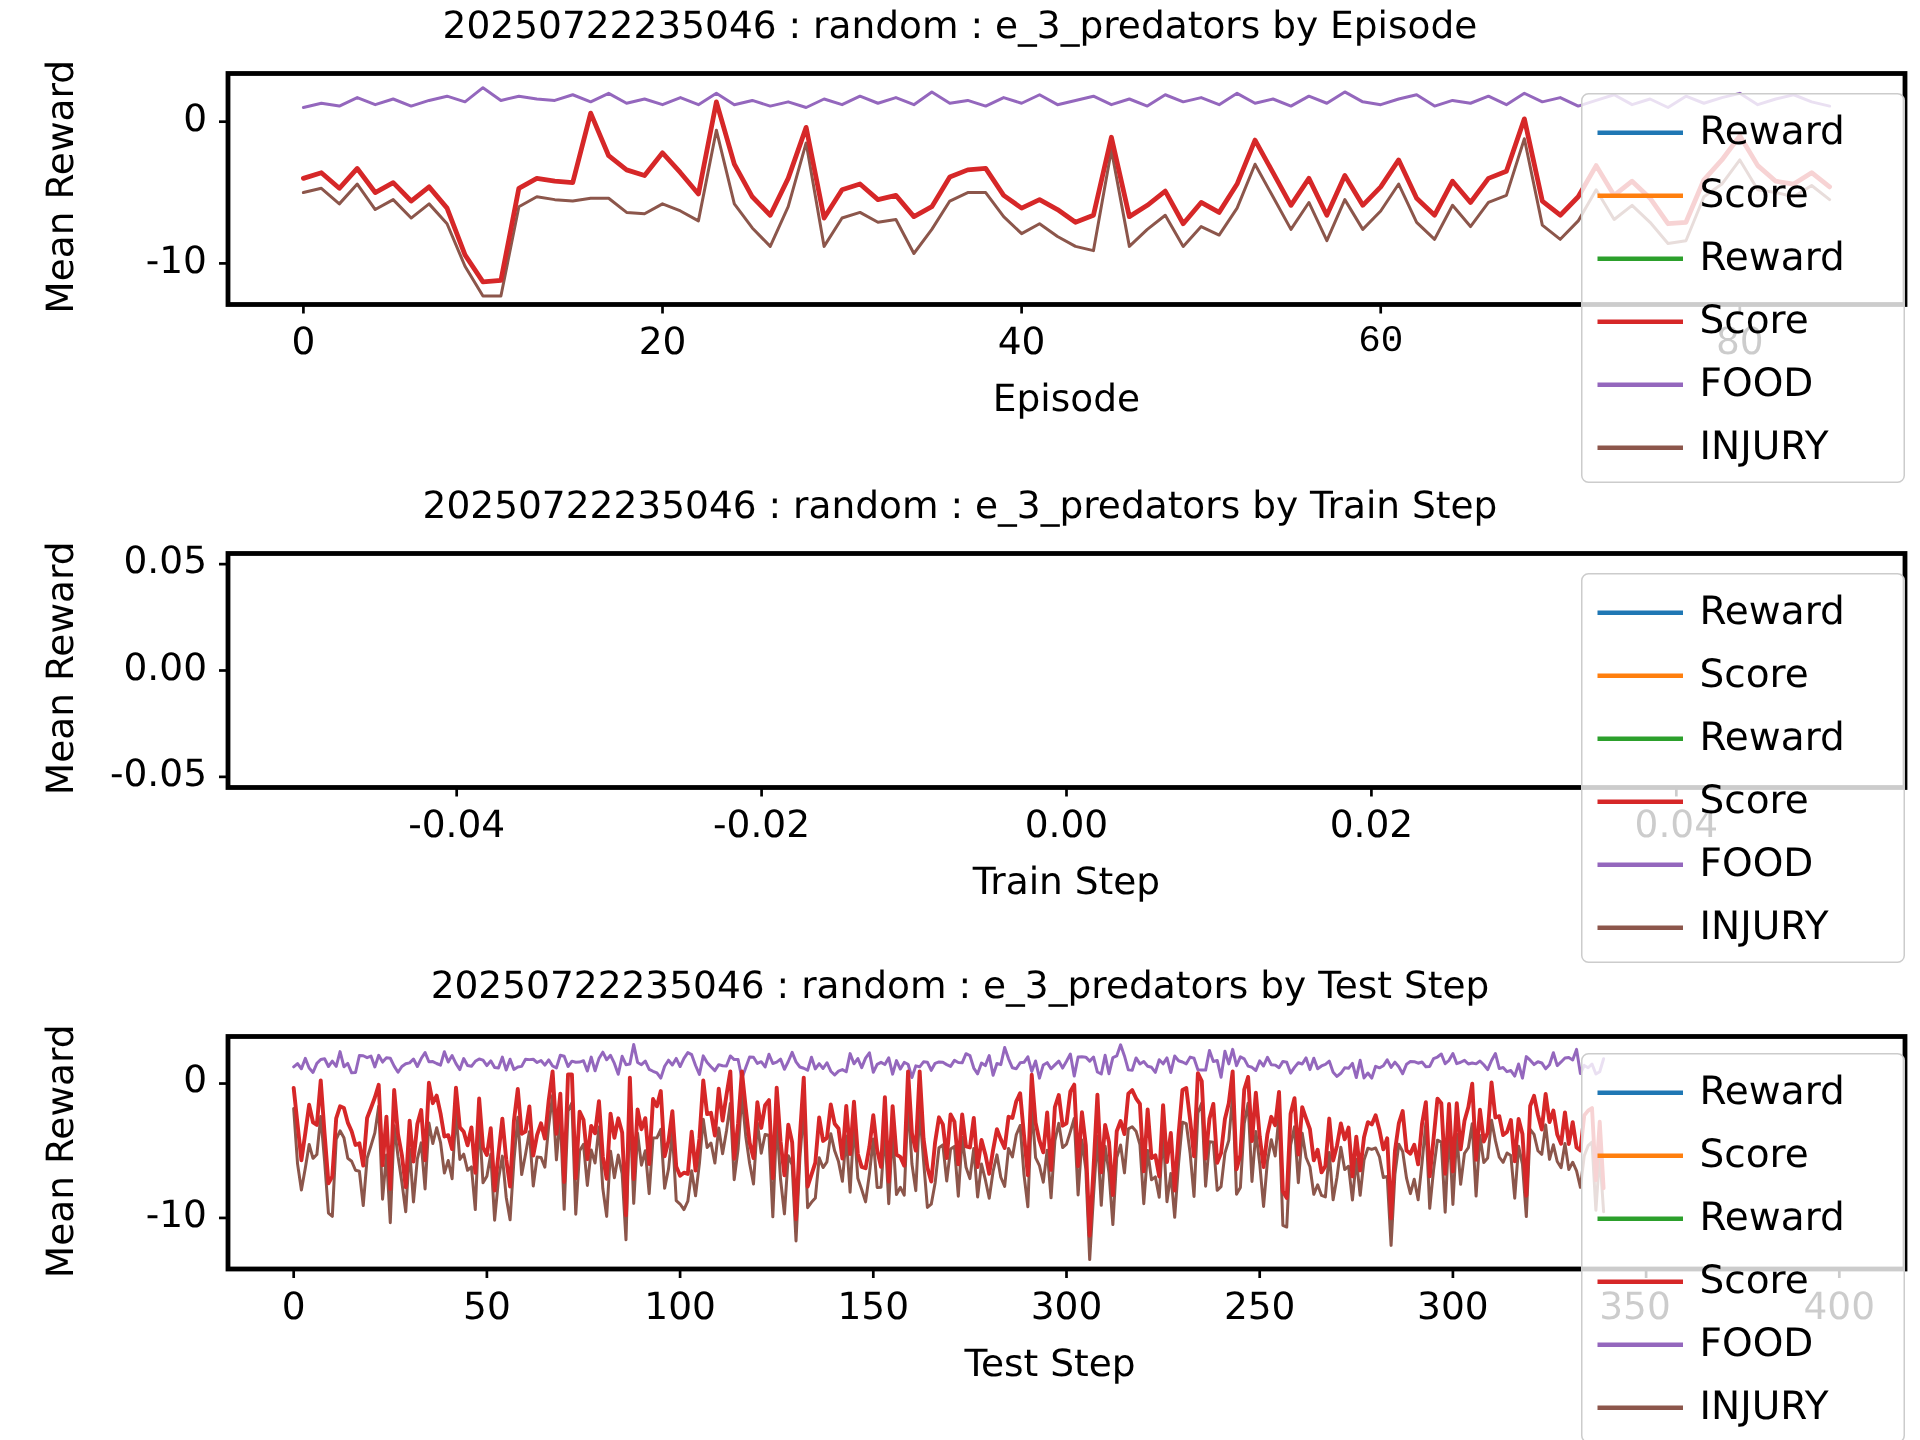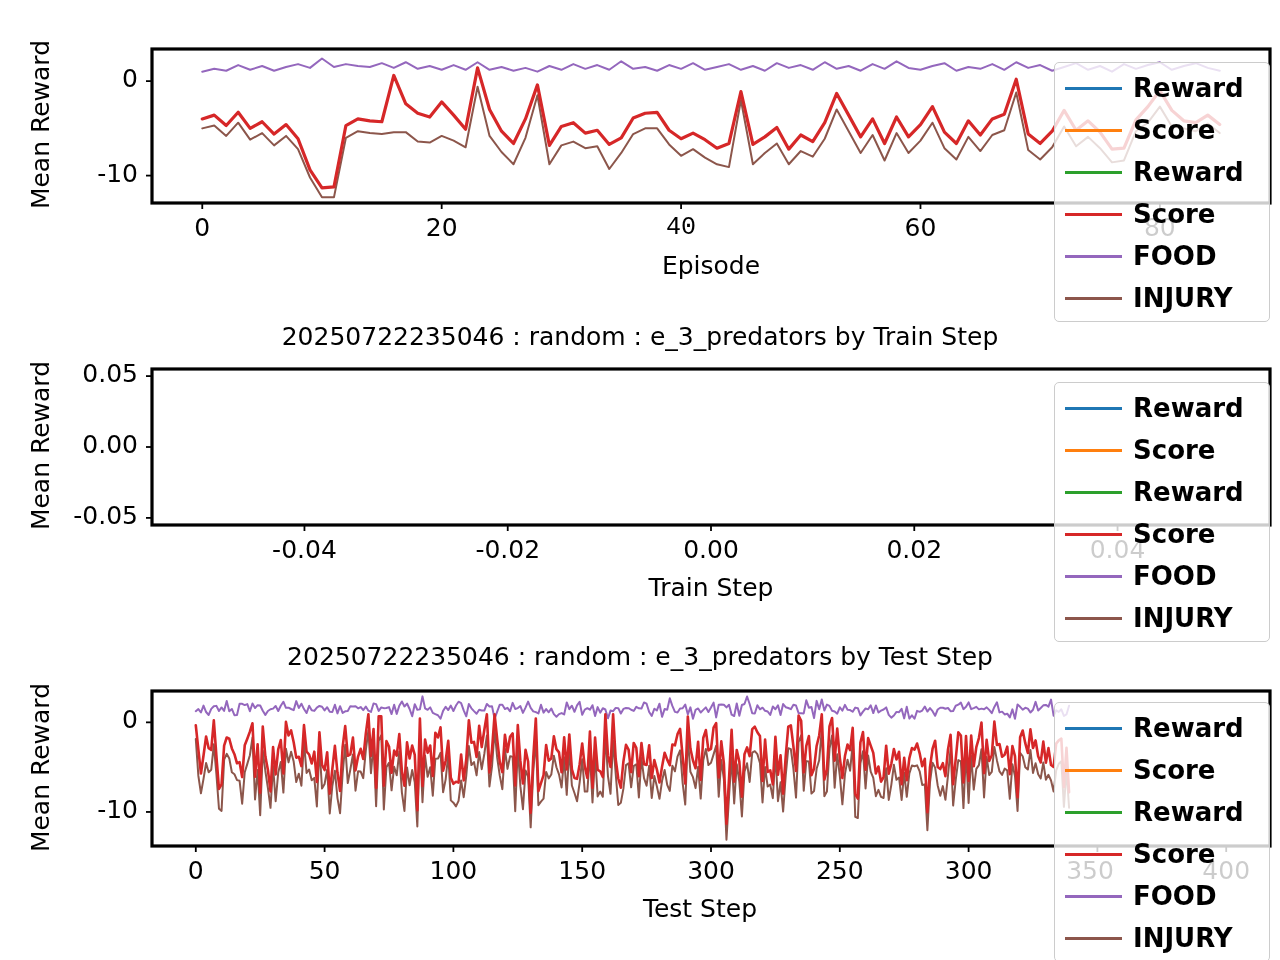--- a/index.html
+++ b/index.html
@@ -91,28 +91,30 @@
     border-top-style: solid;
   }
   .legend-text {
     position: absolute;
     left: 78px;
     top: 0px;
     font-size: 26px;
     color: #000000;
     line-height: 42px;
     white-space: nowrap;
-    font-weight: bold;
   }
 </style>
 </head>
 <body>
 
 <div id="figure">
 
+  <div class="panel" style="top:0px;">
+    <div class="panel-title">20250722235046 : random : e_3_predators by Episode</div>
+  </div>
 
   <div class="panel" style="top:320px;">
     <div class="panel-title">20250722235046 : random : e_3_predators by Train Step</div>
   </div>
 
   <div class="panel" style="top:640px;">
     <div class="panel-title">20250722235046 : random : e_3_predators by Test Step</div>
   </div>
 
   <svg class="axes-svg" id="plot-svg" width="1280" height="960">
@@ -169,22 +171,22 @@
         <path d="M195.79 711.21 L198.37 709.05 L200.94 712.51 L203.52 705.61 L206.10 712.02 L208.67 714.98 L211.25 708.89 L213.82 706.33 L216.40 705.86 L218.98 711.00 L221.55 707.45 L224.13 710.87 L226.71 701.06 L229.28 711.16 L231.86 708.97 L234.43 715.23 L237.01 715.02 L239.59 703.67 L242.16 703.83 L244.74 705.12 L247.31 704.05 L249.89 711.27 L252.47 703.54 L255.04 708.06 L257.62 705.19 L260.19 705.52 L262.77 710.77 L265.35 714.86 L267.92 710.98 L270.50 709.22 L273.07 708.61 L275.65 706.04 L278.23 711.00 L280.80 705.69 L283.38 701.75 L285.95 707.81 L288.53 707.70 L291.11 709.00 L293.68 710.11 L296.26 701.12 L298.83 707.99 L301.41 703.71 L303.99 709.06 L306.56 713.07 L309.14 705.72 L311.71 710.29 L314.29 710.89 L316.87 707.53 L319.44 705.97 L322.02 706.79 L324.59 710.38 L327.17 707.23 L329.75 711.73 L332.32 712.00 L334.90 704.77 L337.47 713.37 L340.05 706.17 L342.63 712.96 L345.20 711.36 L347.78 710.93 L350.35 706.15 L352.93 706.42 L355.51 706.16 L358.08 708.36 L360.66 707.02 L363.24 710.07 L365.81 706.57 L368.39 710.66 L370.96 711.95 L373.54 703.48 L376.12 704.12 L378.69 711.00 L381.27 707.45 L383.84 708.15 L386.42 708.05 L389.00 707.12 L391.57 714.05 L394.15 704.76 L396.72 713.87 L399.30 705.73 L401.88 701.45 L404.45 706.48 L407.03 703.55 L409.60 708.98 L412.18 716.20 L414.76 704.18 L417.33 709.78 L419.91 709.37 L422.48 696.38 L425.06 708.29 L427.64 709.80 L430.21 707.37 L432.79 712.87 L435.36 714.19 L437.94 715.25 L440.52 718.77 L443.09 710.84 L445.67 706.80 L448.24 710.02 L450.82 705.62 L453.40 711.03 L455.97 705.56 L458.55 701.74 L461.12 703.12 L463.70 710.32 L466.28 716.28 L468.85 703.92 L471.43 708.37 L474.00 711.13 L476.58 713.77 L479.16 709.78 L481.73 710.46 L484.31 710.62 L486.88 703.95 L489.46 706.40 L492.04 706.33 L494.61 718.77 L497.19 711.65 L499.76 704.70 L502.34 704.83 L504.92 708.98 L507.49 707.81 L510.07 711.31 L512.65 702.85 L515.22 708.98 L517.80 708.07 L520.37 706.08 L522.95 712.87 L525.53 707.66 L528.10 701.62 L530.68 707.91 L533.25 711.34 L535.83 712.15 L538.41 713.47 L540.98 704.82 L543.56 712.61 L546.13 709.10 L548.71 712.31 L551.29 708.48 L553.86 714.14 L556.44 716.67 L559.01 714.10 L561.59 713.07 L564.17 714.47 L566.74 702.41 L569.32 709.19 L571.89 705.69 L574.47 711.77 L577.05 705.44 L579.62 701.83 L582.20 714.88 L584.77 709.61 L587.35 708.23 L589.93 709.71 L592.50 705.24 L595.08 716.08 L597.65 707.10 L600.23 712.68 L602.81 708.26 L605.38 709.49 L607.96 718.31 L610.53 710.58 L613.11 711.22 L615.69 707.88 L618.26 708.18 L620.84 713.55 L623.41 708.90 L625.99 707.96 L628.57 708.20 L631.14 709.75 L633.72 710.94 L636.29 706.91 L638.87 708.32 L641.45 708.58 L644.02 702.47 L646.60 703.68 L649.18 712.03 L651.75 715.87 L654.33 708.72 L656.90 710.40 L659.48 703.70 L662.06 716.86 L664.63 709.01 L667.21 709.74 L669.78 698.35 L672.36 705.89 L674.94 711.87 L677.51 712.50 L680.09 708.56 L682.66 708.22 L685.24 704.52 L687.82 714.30 L690.39 707.33 L692.97 718.77 L695.54 709.96 L698.12 708.45 L700.70 712.53 L703.27 709.92 L705.85 707.39 L708.42 712.04 L711.00 707.53 L713.58 702.64 L716.15 717.40 L718.73 704.64 L721.30 704.55 L723.88 704.77 L726.46 707.41 L729.03 704.72 L731.61 714.69 L734.18 716.00 L736.76 703.47 L739.34 715.81 L741.91 705.03 L744.49 703.96 L747.06 696.54 L749.64 703.96 L752.22 713.25 L754.79 713.45 L757.37 705.29 L759.94 709.29 L762.52 707.70 L765.10 710.79 L767.67 711.52 L770.25 714.94 L772.82 706.52 L775.40 709.22 L777.98 705.28 L780.55 715.01 L783.13 704.01 L785.71 707.19 L788.28 708.00 L790.86 709.22 L793.43 704.75 L796.01 705.52 L798.59 713.17 L801.16 713.28 L803.74 713.40 L806.31 700.31 L808.89 707.69 L811.47 706.97 L814.04 718.13 L816.62 700.87 L819.19 709.24 L821.77 699.58 L824.35 710.52 L826.92 704.55 L829.50 705.89 L832.07 710.78 L834.65 711.54 L837.23 713.66 L839.80 707.26 L842.38 710.65 L844.95 704.87 L847.53 709.81 L850.11 710.08 L852.68 711.78 L855.26 707.60 L857.83 708.21 L860.41 715.39 L862.99 711.57 L865.56 708.50 L868.14 709.34 L870.71 705.27 L873.29 713.07 L875.87 705.45 L878.44 712.50 L881.02 710.64 L883.59 709.54 L886.17 707.40 L888.75 714.83 L891.32 717.60 L893.90 715.51 L896.47 711.88 L899.05 712.21 L901.63 708.90 L904.20 718.39 L906.78 706.84 L909.35 718.63 L911.93 715.35 L914.51 718.77 L917.08 710.87 L919.66 711.87 L922.24 710.51 L924.81 706.56 L927.39 711.54 L929.96 708.10 L932.54 711.21 L935.12 715.77 L937.69 709.50 L940.27 707.74 L942.84 707.75 L945.42 708.80 L948.00 708.01 L950.57 711.13 L953.15 710.95 L955.72 705.71 L958.30 704.68 L960.88 702.65 L963.45 709.16 L966.03 706.86 L968.60 702.39 L971.18 709.10 L973.76 708.16 L976.33 706.87 L978.91 709.36 L981.48 708.65 L984.06 709.24 L986.64 707.34 L989.21 709.87 L991.79 713.11 L994.36 706.97 L996.94 702.33 L999.52 712.38 L1002.09 711.65 L1004.67 714.44 L1007.24 713.69 L1009.82 717.39 L1012.40 709.35 L1014.97 718.77 L1017.55 704.41 L1020.12 706.79 L1022.70 709.71 L1025.28 707.82 L1027.85 708.63 L1030.43 712.53 L1033.00 709.80 L1035.58 701.83 L1038.16 710.42 L1040.73 707.97 L1043.31 705.34 L1045.88 704.95 L1048.46 706.60 L1051.04 699.61 L1053.61 715.70 L1056.19 710.29 L1058.76 711.86 L1061.34 709.34 L1063.92 715.99 L1066.49 714.48 L1069.07 705.80 " fill="none" stroke="#9467bd" stroke-width="2" stroke-linejoin="round" stroke-linecap="round"></path>
         <path d="M195.79 739.04 L198.37 775.90 L200.94 793.30 L203.52 778.82 L206.10 763.00 L208.67 772.22 L211.25 769.68 L213.82 744.28 L216.40 774.10 L218.98 808.75 L221.55 810.88 L224.13 759.63 L226.71 753.86 L229.28 758.43 L231.86 772.21 L234.43 774.18 L237.01 780.15 L239.59 780.82 L242.16 803.73 L244.74 772.20 L247.31 763.85 L249.89 755.25 L252.47 737.52 L255.04 799.43 L257.62 769.95 L260.19 815.17 L262.77 750.45 L265.35 770.99 L267.92 788.14 L270.50 807.85 L273.07 765.97 L275.65 801.26 L278.23 772.56 L280.80 761.93 L283.38 792.62 L285.95 748.68 L288.53 762.38 L291.11 751.83 L293.68 761.53 L296.26 782.07 L298.83 773.65 L301.41 785.78 L303.99 741.69 L306.56 772.92 L309.14 769.47 L311.71 780.21 L314.29 777.91 L316.87 806.39 L319.44 746.67 L322.02 788.57 L324.59 784.12 L327.17 769.44 L329.75 813.42 L332.32 786.19 L334.90 770.75 L337.47 798.12 L340.05 813.20 L342.63 773.68 L345.20 744.87 L347.78 783.08 L350.35 769.49 L352.93 754.46 L355.51 790.64 L358.08 771.34 L360.66 771.59 L363.24 778.12 L365.81 750.46 L368.39 730.27 L370.96 773.25 L373.54 743.53 L376.12 806.23 L378.69 740.71 L381.27 735.18 L383.84 809.44 L386.42 767.12 L389.00 762.83 L391.57 790.30 L394.15 766.69 L396.72 775.30 L399.30 751.42 L401.88 792.37 L404.45 810.92 L407.03 767.43 L409.60 785.23 L412.18 769.99 L414.76 782.38 L417.33 826.53 L419.91 736.72 L422.48 802.25 L425.06 755.55 L427.64 776.77 L430.21 767.17 L432.79 795.75 L435.36 758.65 L437.94 758.57 L440.52 752.83 L443.09 792.20 L445.67 779.37 L448.24 754.45 L450.82 800.37 L453.40 802.68 L455.97 806.41 L458.55 800.83 L461.12 780.48 L463.70 797.22 L466.28 775.57 L468.85 746.12 L471.43 765.06 L474.00 762.05 L476.58 775.37 L479.16 752.00 L481.73 769.14 L484.31 754.00 L486.88 735.60 L489.46 786.44 L492.04 766.18 L494.61 729.89 L497.19 757.64 L499.76 775.66 L502.34 789.28 L504.92 748.64 L507.49 768.88 L510.07 756.33 L512.65 756.85 L515.22 811.22 L517.80 747.31 L520.37 786.18 L522.95 809.25 L525.53 770.43 L528.10 776.60 L530.68 827.36 L533.25 771.94 L535.83 739.04 L538.41 805.15 L540.98 801.55 L543.56 798.66 L546.13 771.90 L548.71 778.37 L551.29 774.55 L553.86 755.78 L556.44 767.23 L559.01 774.40 L561.59 787.51 L564.17 757.37 L566.74 794.82 L569.32 748.70 L571.89 785.53 L574.47 793.03 L577.05 801.25 L579.62 782.54 L582.20 759.36 L584.77 791.62 L587.35 791.43 L589.93 753.72 L592.50 802.52 L595.08 754.30 L597.65 796.39 L600.23 791.53 L602.81 796.79 L605.38 734.40 L607.96 776.02 L610.53 793.76 L613.11 740.56 L615.69 773.59 L618.26 804.95 L620.84 802.77 L623.41 788.65 L625.99 765.15 L628.57 763.30 L631.14 787.31 L633.72 766.05 L636.29 764.27 L638.87 797.48 L641.45 758.11 L644.02 778.18 L646.60 785.74 L649.18 765.64 L651.75 797.97 L654.33 776.04 L656.90 786.46 L659.48 798.84 L662.06 780.85 L664.63 769.92 L667.21 784.81 L669.78 790.93 L672.36 765.66 L674.94 771.25 L677.51 756.52 L680.09 750.32 L682.66 783.08 L685.24 804.53 L687.82 737.41 L690.39 771.77 L692.97 777.15 L695.54 788.12 L698.12 766.76 L700.70 798.57 L703.27 760.38 L705.85 748.92 L708.42 765.05 L711.00 762.73 L713.58 754.38 L716.15 745.69 L718.73 796.63 L721.30 759.97 L723.88 779.31 L726.46 839.73 L729.03 796.72 L731.61 757.32 L734.18 803.54 L736.76 764.20 L739.34 781.92 L741.91 816.39 L744.49 771.77 L747.06 763.32 L749.64 781.91 L752.22 752.59 L754.79 751.18 L757.37 754.11 L759.94 763.00 L762.52 802.48 L765.10 767.04 L767.67 786.51 L770.25 784.61 L772.82 798.16 L775.40 753.70 L777.98 801.19 L780.55 782.34 L783.13 811.55 L785.71 775.71 L788.28 748.14 L790.86 749.16 L793.43 768.83 L796.01 797.60 L798.59 742.04 L801.16 735.32 L803.74 790.78 L806.31 761.12 L808.89 761.55 L811.47 793.56 L814.04 791.11 L816.62 768.77 L819.19 760.25 L821.77 729.76 L824.35 796.14 L826.92 791.60 L829.50 748.91 L832.07 735.43 L834.65 787.64 L837.23 754.36 L839.80 775.64 L842.38 804.30 L844.95 774.15 L847.53 759.79 L850.11 770.67 L852.68 743.62 L855.26 816.90 L857.83 818.02 L860.41 763.28 L862.99 751.26 L865.56 788.50 L868.14 755.48 L870.71 771.64 L873.29 777.81 L875.87 796.23 L878.44 789.86 L881.02 796.93 L883.59 797.97 L886.17 768.34 L888.75 799.89 L891.32 784.81 L893.90 764.85 L896.47 779.73 L899.05 777.48 L901.63 799.97 L904.20 772.83 L906.78 796.87 L909.35 773.35 L911.93 765.53 L914.51 766.29 L917.08 765.35 L919.66 771.30 L922.24 785.01 L924.81 784.38 L927.39 830.25 L929.96 782.66 L932.54 762.80 L935.12 767.63 L937.69 785.46 L940.27 795.76 L942.84 786.11 L945.42 799.83 L948.00 775.36 L950.57 748.79 L953.15 805.55 L955.72 779.83 L958.30 760.12 L960.88 761.41 L963.45 808.10 L966.03 751.23 L968.60 803.02 L971.18 755.93 L973.76 789.56 L976.33 768.86 L978.91 765.12 L981.48 749.23 L984.06 797.39 L986.64 757.03 L989.21 774.98 L991.79 771.95 L994.36 746.88 L996.94 760.43 L999.52 771.46 L1002.09 774.87 L1004.67 768.64 L1007.24 770.34 L1009.82 798.80 L1012.40 764.22 L1014.97 776.04 L1017.55 811.04 L1020.12 752.87 L1022.70 756.24 L1025.28 767.16 L1027.85 769.56 L1030.43 749.91 L1033.00 772.92 L1035.58 763.21 L1038.16 774.32 L1040.73 778.45 L1043.31 762.39 L1045.88 779.69 L1048.46 774.82 L1051.04 780.53 L1053.61 791.54 L1056.19 770.41 L1058.76 763.75 L1061.34 761.32 L1063.92 806.85 L1066.49 769.73 L1069.07 807.79 " fill="none" stroke="#8c564b" stroke-width="2" stroke-linejoin="round" stroke-linecap="round"></path>
         <path d="M195.79 725.32 L198.37 749.58 L200.94 773.49 L203.52 755.51 L206.10 736.53 L208.67 748.19 L211.25 749.97 L213.82 720.33 L216.40 755.92 L218.98 788.91 L221.55 784.28 L224.13 745.54 L226.71 737.52 L229.28 738.71 L231.86 748.41 L234.43 754.22 L237.01 763.29 L239.59 762.18 L242.16 777.07 L244.74 745.31 L247.31 738.72 L249.89 731.66 L252.47 723.23 L255.04 776.82 L257.62 744.40 L260.19 792.62 L262.77 726.65 L265.35 756.28 L267.92 769.99 L270.50 791.45 L273.07 747.17 L275.65 774.44 L278.23 749.28 L280.80 740.03 L283.38 773.51 L285.95 721.88 L288.53 735.46 L291.11 730.42 L293.68 742.26 L296.26 757.66 L298.83 756.76 L301.41 766.07 L303.99 725.08 L306.56 751.56 L309.14 754.49 L311.71 763.50 L314.29 751.66 L316.87 781.94 L319.44 732.38 L322.02 764.96 L324.59 770.02 L327.17 752.19 L329.75 793.63 L332.32 769.24 L334.90 745.80 L337.47 772.80 L340.05 790.99 L342.63 747.08 L345.20 726.04 L347.78 755.79 L350.35 754.42 L352.93 737.59 L355.51 770.33 L358.08 756.55 L360.66 748.84 L363.24 758.97 L365.81 733.67 L368.39 714.29 L370.96 755.94 L373.54 729.07 L376.12 787.97 L378.69 716.26 L381.27 716.28 L383.84 785.60 L386.42 741.12 L389.00 746.49 L391.57 772.78 L394.15 750.56 L396.72 755.54 L399.30 734.12 L401.88 770.99 L404.45 785.81 L407.03 742.41 L409.60 758.54 L412.18 745.56 L414.76 754.94 L417.33 810.13 L419.91 718.45 L422.48 786.07 L425.06 739.62 L427.64 752.81 L430.21 745.47 L432.79 776.06 L435.36 732.70 L437.94 737.50 L440.52 727.38 L443.09 770.79 L445.67 760.70 L448.24 740.81 L450.82 777.64 L453.40 783.80 L455.97 781.81 L458.55 782.63 L461.12 754.49 L463.70 780.32 L466.28 759.00 L468.85 720.26 L471.43 742.77 L474.00 741.86 L476.58 757.01 L479.16 725.76 L481.73 747.08 L484.31 730.02 L486.88 714.29 L489.46 772.51 L492.04 749.28 L494.61 714.29 L497.19 739.04 L499.76 761.87 L502.34 772.08 L504.92 734.79 L507.49 751.96 L510.07 736.74 L512.65 733.41 L515.22 785.47 L517.80 725.10 L520.37 760.96 L522.95 783.53 L525.53 749.80 L528.10 761.50 L530.68 812.81 L533.25 757.70 L535.83 718.45 L538.41 791.04 L540.98 783.13 L543.56 775.03 L546.13 745.00 L548.71 760.62 L551.29 758.58 L553.86 736.35 L556.44 749.15 L559.01 752.36 L561.59 772.31 L564.17 737.35 L566.74 769.39 L569.32 734.47 L571.89 769.31 L574.47 777.92 L577.05 778.86 L579.62 764.43 L582.20 743.48 L584.77 766.65 L587.35 777.84 L589.93 731.47 L592.50 787.77 L595.08 737.48 L597.65 769.80 L600.23 771.26 L602.81 777.06 L605.38 714.29 L607.96 755.67 L610.53 767.04 L613.11 714.29 L615.69 759.01 L618.26 778.48 L620.84 787.69 L623.41 761.45 L625.99 744.88 L628.57 749.56 L631.14 772.09 L633.72 742.98 L636.29 747.75 L638.87 776.20 L641.45 743.03 L644.02 764.25 L646.60 764.94 L649.18 745.27 L651.75 778.03 L654.33 759.99 L656.90 769.63 L659.48 782.50 L662.06 766.62 L664.63 752.81 L667.21 759.60 L669.78 765.30 L672.36 744.54 L674.94 745.32 L677.51 734.17 L680.09 728.80 L682.66 756.79 L685.24 783.53 L687.82 716.53 L690.39 748.52 L692.97 760.48 L695.54 768.24 L698.12 741.69 L700.70 779.98 L703.27 737.99 L705.85 730.03 L708.42 750.46 L711.00 748.86 L713.58 727.65 L716.15 723.09 L718.73 777.49 L721.30 741.41 L723.88 763.49 L726.46 823.81 L729.03 778.65 L731.61 729.77 L734.18 781.60 L736.76 749.98 L739.34 761.50 L741.91 796.66 L744.49 754.19 L747.06 747.36 L749.64 756.06 L752.22 729.12 L754.79 726.74 L757.37 732.19 L759.94 735.95 L762.52 780.93 L765.10 739.66 L767.67 772.01 L770.25 770.26 L772.82 784.33 L775.40 736.73 L777.98 774.71 L780.55 755.35 L783.13 793.70 L785.71 756.30 L788.28 726.73 L790.86 725.39 L793.43 746.59 L796.01 770.83 L798.59 715.48 L801.16 720.78 L803.74 772.38 L806.31 745.82 L808.89 735.98 L811.47 775.21 L814.04 768.75 L816.62 745.95 L819.19 735.50 L821.77 714.29 L824.35 779.57 L826.92 769.96 L829.50 726.34 L832.07 717.99 L834.65 760.77 L837.23 728.53 L839.80 757.55 L842.38 778.07 L844.95 756.06 L847.53 744.53 L850.11 750.08 L852.68 727.90 L855.26 794.16 L857.83 798.66 L860.41 742.46 L862.99 732.09 L865.56 769.65 L868.14 738.07 L870.71 745.57 L873.29 752.85 L875.87 773.54 L878.44 766.49 L881.02 781.60 L883.59 777.26 L886.17 745.72 L888.75 773.73 L891.32 763.80 L893.90 749.02 L896.47 759.49 L899.05 751.74 L901.63 784.28 L904.20 757.87 L906.78 780.28 L909.35 758.19 L911.93 748.08 L914.51 749.63 L917.08 743.49 L919.66 753.35 L922.24 766.18 L924.81 758.83 L927.39 812.25 L929.96 767.34 L932.54 748.97 L935.12 740.74 L937.69 767.04 L940.27 769.09 L942.84 763.20 L945.42 776.24 L948.00 749.45 L950.57 734.77 L953.15 784.26 L955.72 759.11 L958.30 732.40 L960.88 735.53 L963.45 782.48 L966.03 736.03 L968.60 781.00 L971.18 735.49 L973.76 766.24 L976.33 747.19 L978.91 738.06 L981.48 722.47 L984.06 773.17 L986.64 739.82 L989.21 761.00 L991.79 755.21 L994.36 721.61 L996.94 744.99 L999.52 744.09 L1002.09 756.70 L1004.67 754.66 L1007.24 746.67 L1009.82 774.19 L1012.40 746.01 L1014.97 756.06 L1017.55 797.19 L1020.12 737.31 L1022.70 730.57 L1025.28 743.17 L1027.85 753.03 L1030.43 729.36 L1033.00 748.01 L1035.58 740.37 L1038.16 756.32 L1040.73 762.45 L1043.31 741.57 L1045.88 762.69 L1048.46 748.11 L1051.04 764.97 L1053.61 766.90 L1056.19 743.60 L1058.76 740.40 L1061.34 738.67 L1063.92 786.83 L1066.49 747.83 L1069.07 792.15 " fill="none" stroke="#d62728" stroke-width="2.6" stroke-linejoin="round" stroke-linecap="round"></path>
       </g>
       <rect x="152" y="691" width="1118" height="155" fill="none" stroke="#000" stroke-width="3.2"></rect>
     </svg>
 
   <div id="text-layer">
       <div class="tick-label x" style="left: 132.274px; top: 213px; width: 140px;">0</div>
       <div class="tick-label x" style="left: 371.675px; top: 213px; width: 140px;">20</div>
-      <div class="tick-label x" style="left: 611.075px; top: 213px; width: 140px; font-family: Liberation Mono, monospace;">40</div>
-      <div class="tick-label x" style="left: 850.475px; top: 213px; width: 140px;">60</div>
+      <div class="tick-label x" style="left: 611.075px; top: 213px; width: 140px;">40</div>
+      <div class="tick-label x" style="left: 850.475px; top: 213px; width: 140px; font-family: Liberation Mono, monospace;">60</div>
       <div class="tick-label x" style="left: 1089.88px; top: 213px; width: 140px;">80</div>
       <div class="tick-label y" style="left: -8px; top: 64.1227px; width: 146px;">0</div>
       <div class="tick-label y" style="left: -8px; top: 158.601px; width: 146px;">-10</div>
       <div class="xlabel" style="left: 152px; top: 251px; width: 1118px;">Episode</div>
       <div class="ylabel" style="left: -60px; top: 110px; width: 200px; text-align: center; transform: rotate(-90deg);">Mean Reward</div>
       <div class="tick-label x" style="left: 234.455px; top: 535px; width: 140px;">-0.04</div>
       <div class="tick-label x" style="left: 437.727px; top: 535px; width: 140px;">-0.02</div>
       <div class="tick-label x" style="left: 641px; top: 535px; width: 140px;">0.00</div>
       <div class="tick-label x" style="left: 844.273px; top: 535px; width: 140px;">0.02</div>
       <div class="tick-label x" style="left: 1047.55px; top: 535px; width: 140px;">0.04</div>

